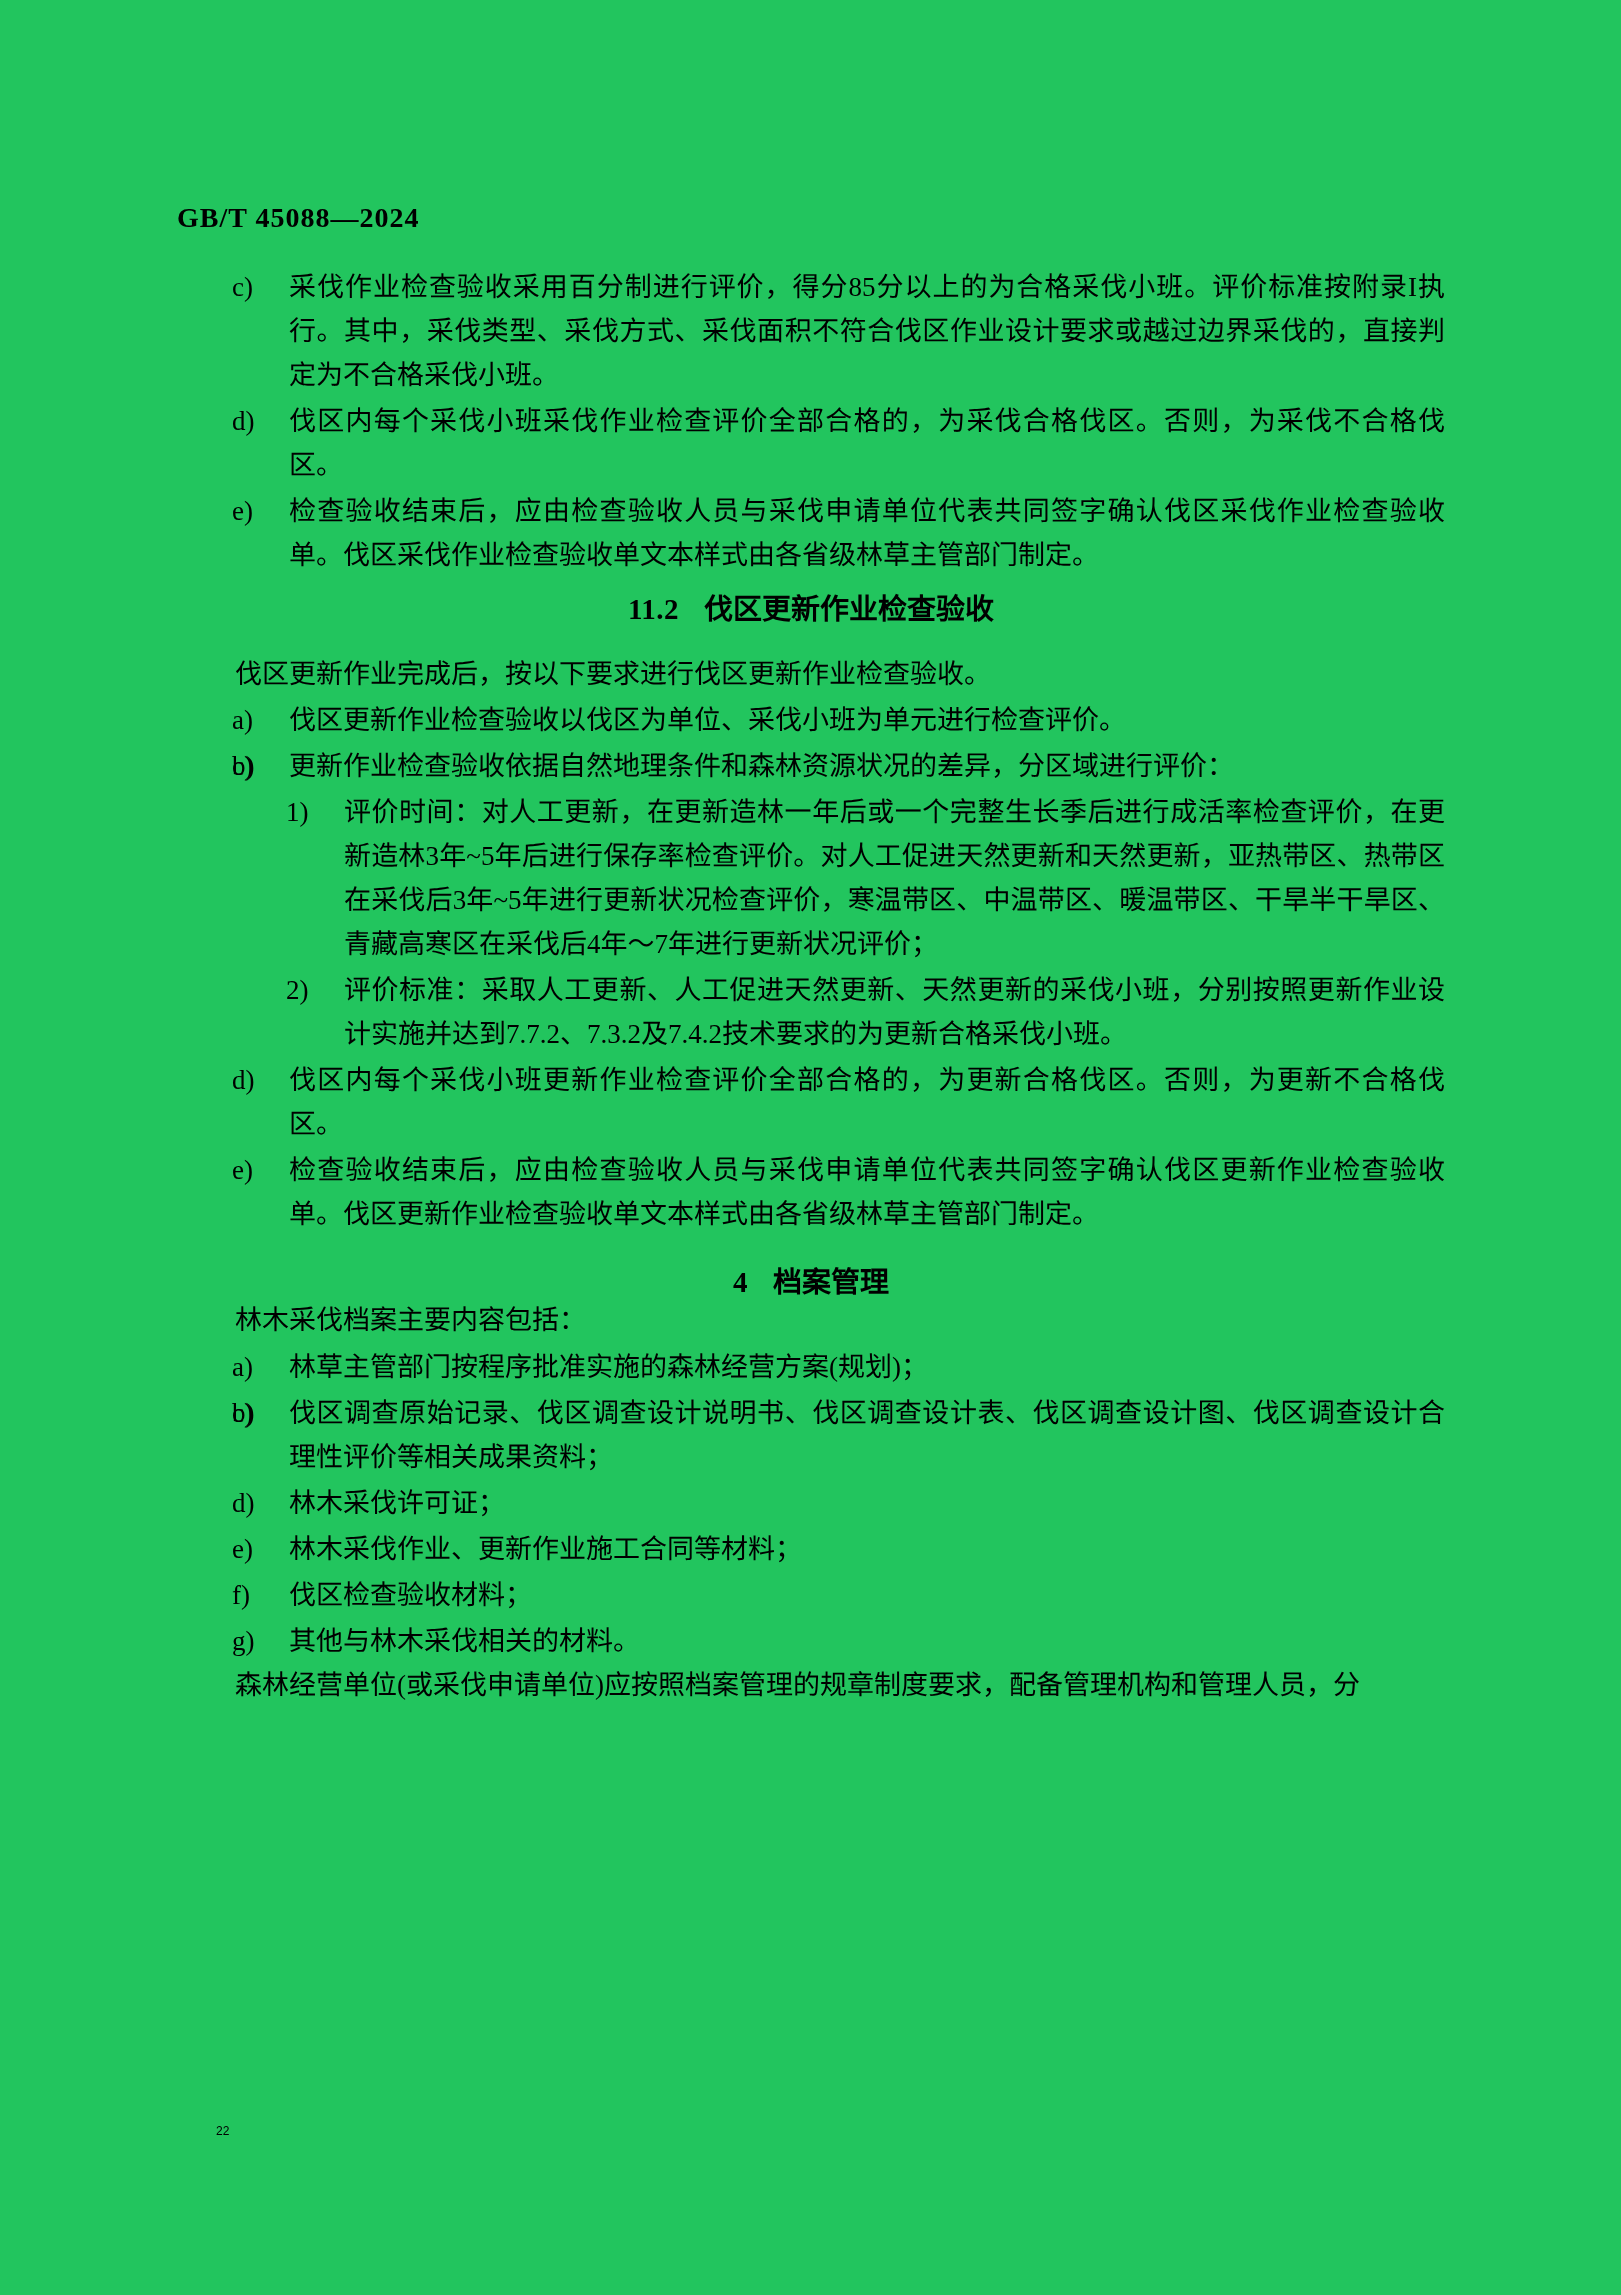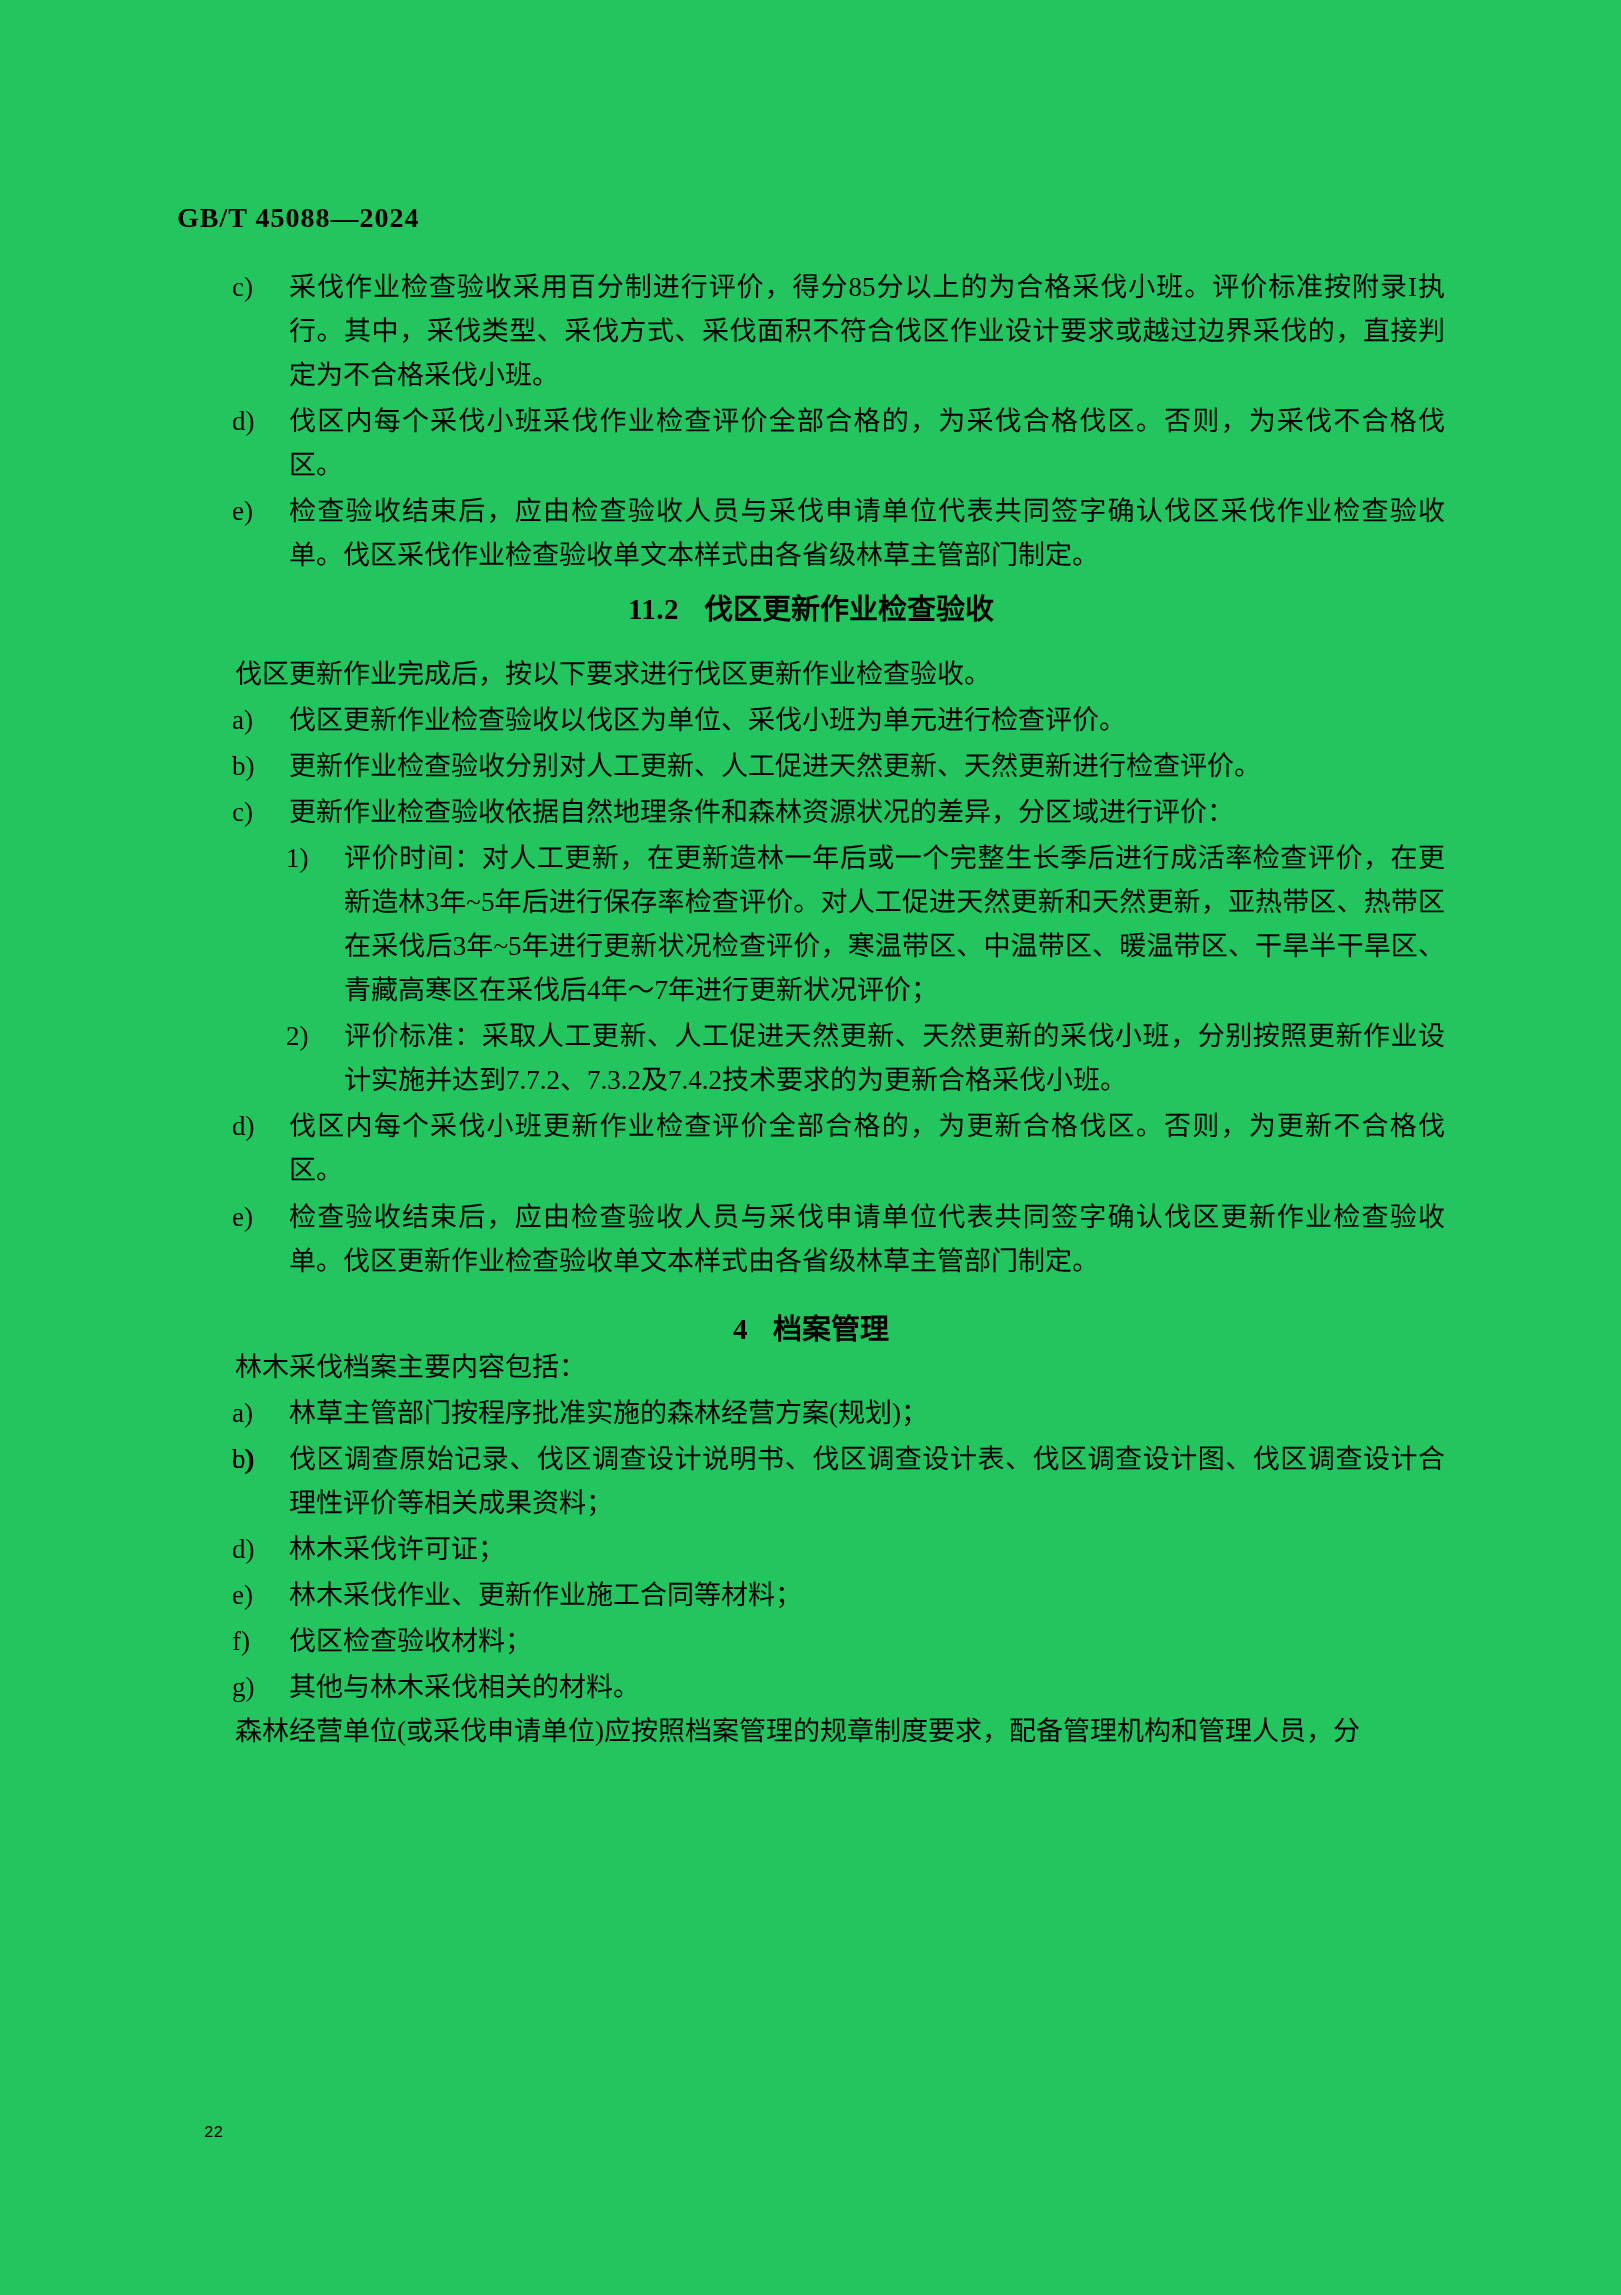--- a/index.html
+++ b/index.html
@@ -79,24 +79,24 @@
     letter-spacing: 0.5px;
     margin-right: 25px;
   }
   #h11-2 { margin-top: 15.7px; margin-bottom: 27px; }
   #h12   { margin-top: 30px; margin-bottom: 0; }
   #h12-1 { margin-top: 45px; margin-bottom: 27px; }
   #h12-2 { margin-top: 14.6px; margin-bottom: 24px; }
   .last-of-block { margin-bottom: 0; }
   .page-num {
     position: absolute;
-    left: 204px;
+    left: 216px;
     top: 2124px;
-    font-family: Liberation Mono, monospace;
-    font-size: 16px;
+    font-family: Liberation Sans, sans-serif;
+    font-size: 12px;
   }
 </style>
 </head>
 <body>
 
 <div class="page">
 
   <div class="std-header">GB/T 45088—2024</div>
 
   <div class="doc">
@@ -120,21 +120,20 @@
     </h2>
 
     <p class="para p-indent">伐区更新作业完成后，按以下要求进行伐区更新作业检查验收。</p>
 
     <div class="item">
       <span class="lbl">a)</span>
       <span>伐区更新作业检查验收以伐区为单位、采伐小班为单元进行检查评价。</span>
     </div>
     <div class="item">
       <span class="lbl">b)</span>
-      <span>更新作业检查验收分别对人工更新、人工促进天然更新、天然更新进行检查评价。</span>
     </div>
     <div class="item">
       <span class="lbl">c)</span>
       <span>更新作业检查验收依据自然地理条件和森林资源状况的差异，分区域进行评价：</span>
     </div>
 
     <div class="sub">
       <span class="lbl">1)</span>
       <span>评价时间：对人工更新，在更新造林一年后或一个完整生长季后进行成活率检查评价，在更新造林3年~5年后进行保存率检查评价。对人工促进天然更新和天然更新，亚热带区、热带区在采伐后3年~5年进行更新状况检查评价，寒温带区、中温带区、暖温带区、干旱半干旱区、青藏高寒区在采伐后4年～7年进行更新状况评价；</span>
     </div>

